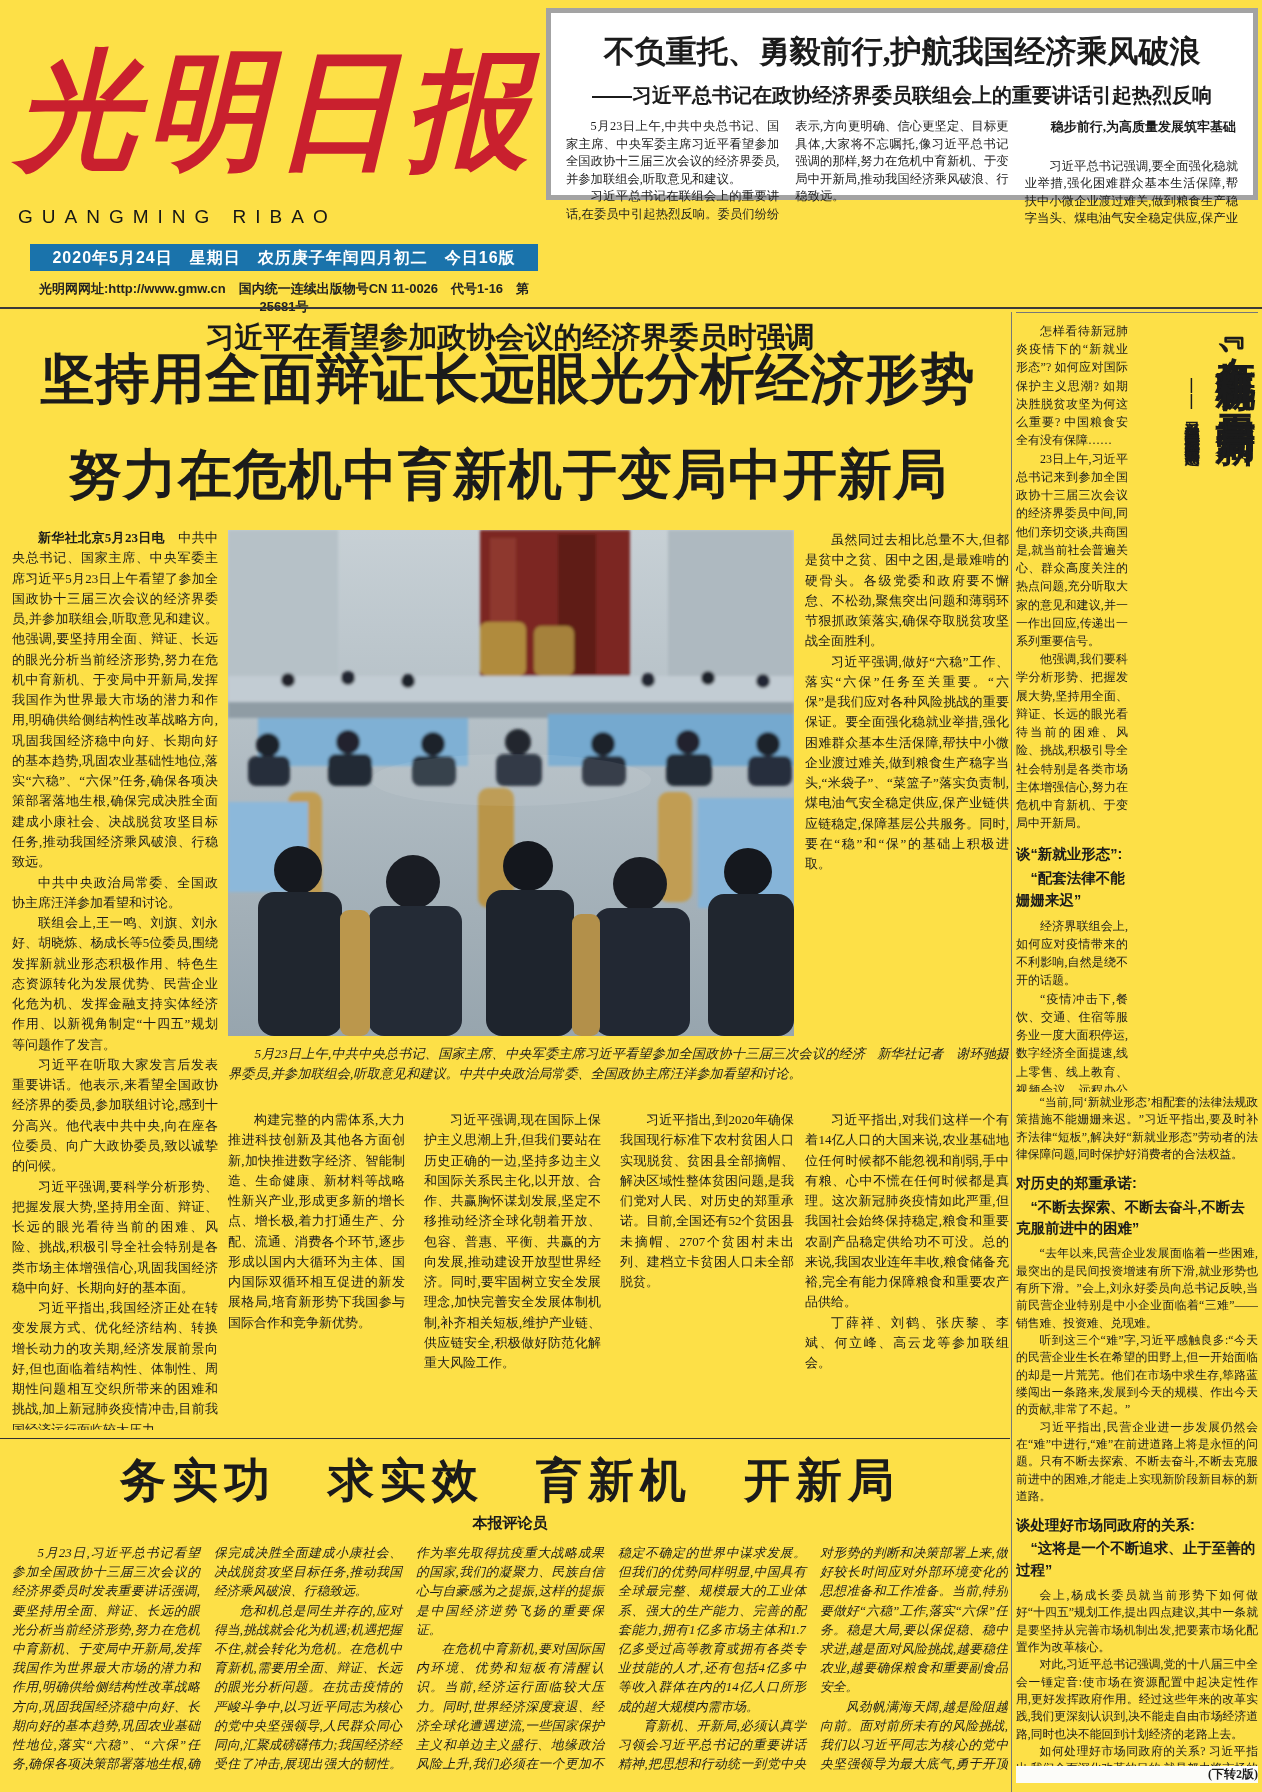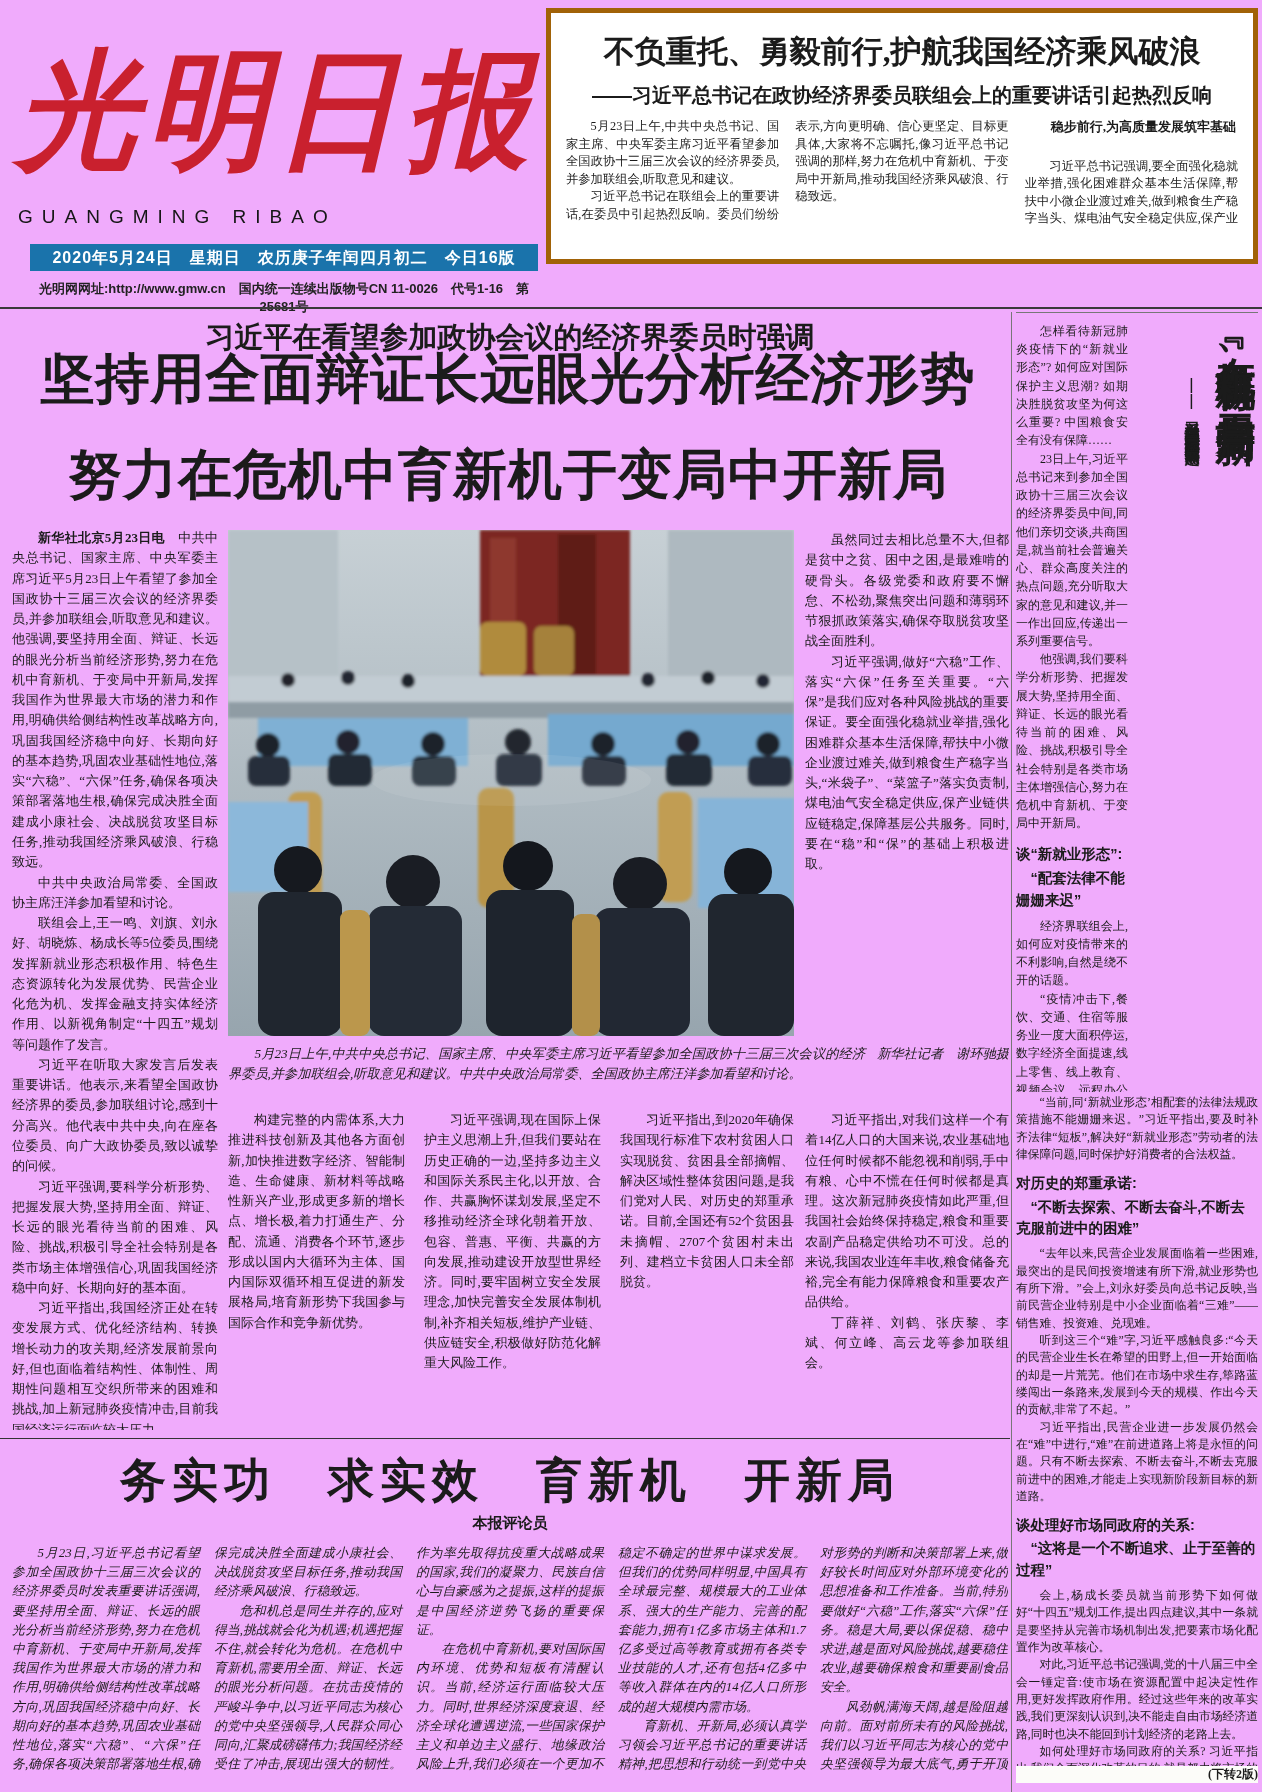--- a/index.html
+++ b/index.html
@@ -1,32 +1,32 @@
 <!DOCTYPE html>
 <html><head>
 <meta charset="utf-8">
 <style>
   html,body{margin:0;padding:0;background:#888;}
-  .page{position:relative;width:1262px;height:1792px;background:#f0abfc;overflow:hidden;
+  .page{position:relative;width:1262px;height:1792px;background:#fde047;overflow:hidden;
         color:#1b1b1b;font-family:"Liberation Serif","DejaVu Serif",serif;}
   .abs{position:absolute;}
   .sans{font-family:"Liberation Sans","DejaVu Sans",sans-serif;}
   
   .mast-title{left:14px;top:18px;width:524px;height:188px;color:#c9202e;
       font-family:"DejaVu Serif",serif;font-weight:bold;font-style:italic;
       font-size:122px;line-height:185px;text-align:center;letter-spacing:8px;
       transform:scaleY(1.06);}
   .pinyin{left:18px;top:206px;width:520px;text-align:left;font-size:19px;
       letter-spacing:9px;color:#161616;}
   .datebar{left:30px;top:244px;width:508px;height:27px;background:#1a73ab;color:#fff;
       font-size:16px;font-weight:bold;line-height:27px;text-align:center;letter-spacing:1px;}
   .infoline{left:30px;top:280px;width:508px;text-align:center;font-size:13px;font-weight:600;color:#222;}
   .header-rule{left:0;top:307px;width:1262px;border-top:2px solid #3a3a3a;}
   
-  .redbox{left:546px;top:8px;width:712px;height:256px;border:5px solid #a16207;
+  .redbox{left:546px;top:8px;width:712px;height:192px;border:5px solid #a3a3a3;
       box-sizing:border-box;padding:4px 15px 10px;background:#fff;}
   .box-h{font-size:31px;font-weight:900;text-align:center;margin-top:14px;letter-spacing:0;}
   .box-sub{font-size:20px;font-weight:800;text-align:center;margin-top:9px;}
   .box-body{margin-top:9px;height:120px;overflow:hidden;column-count:3;column-gap:16px;
       font-size:12.3px;line-height:1.43;}
   .box-cross{font-family:Liberation Serif, serif;font-weight:bold;font-size:13px;
       margin:21px 0;text-indent:2em;}
   .flow p{margin:0;text-indent:2em;text-align:justify;}
   
   .kicker{left:10px;top:318px;width:1000px;text-align:center;font-size:29px;font-weight:800;}

